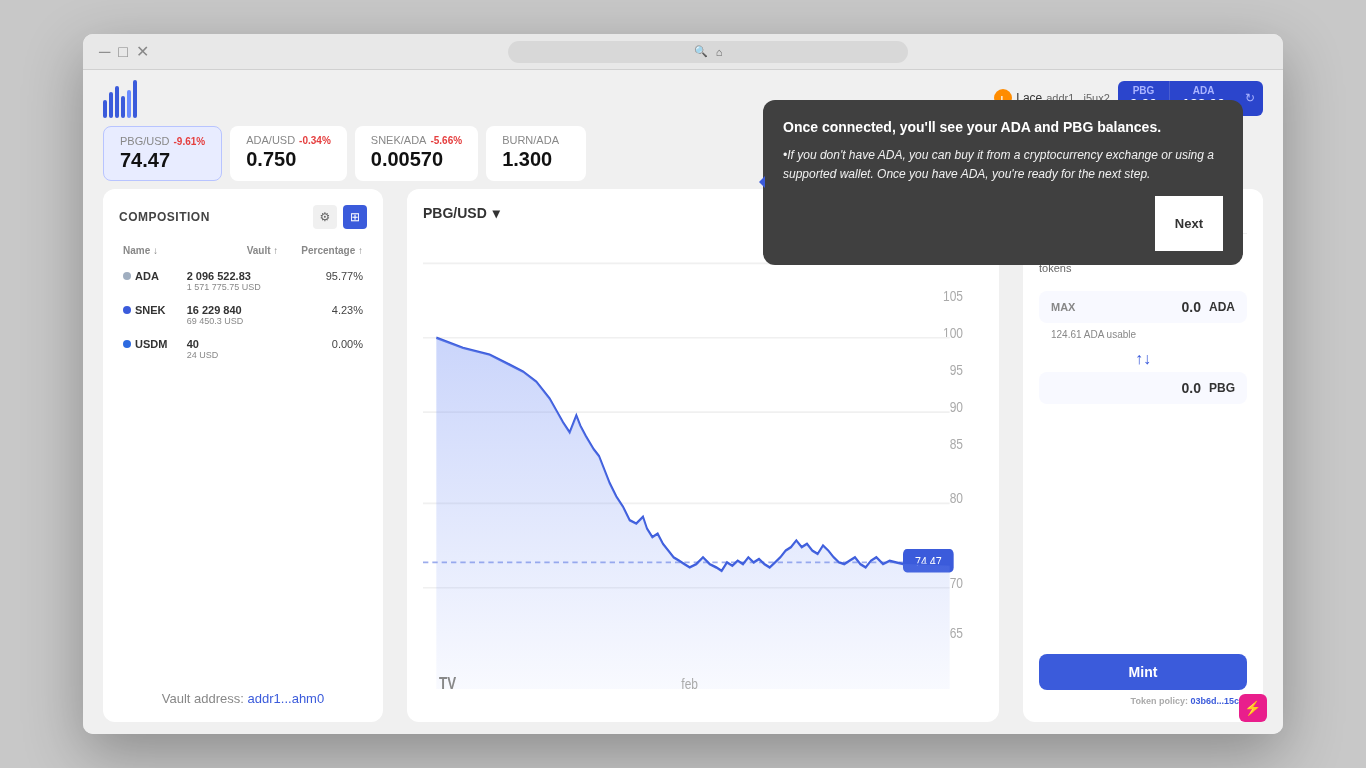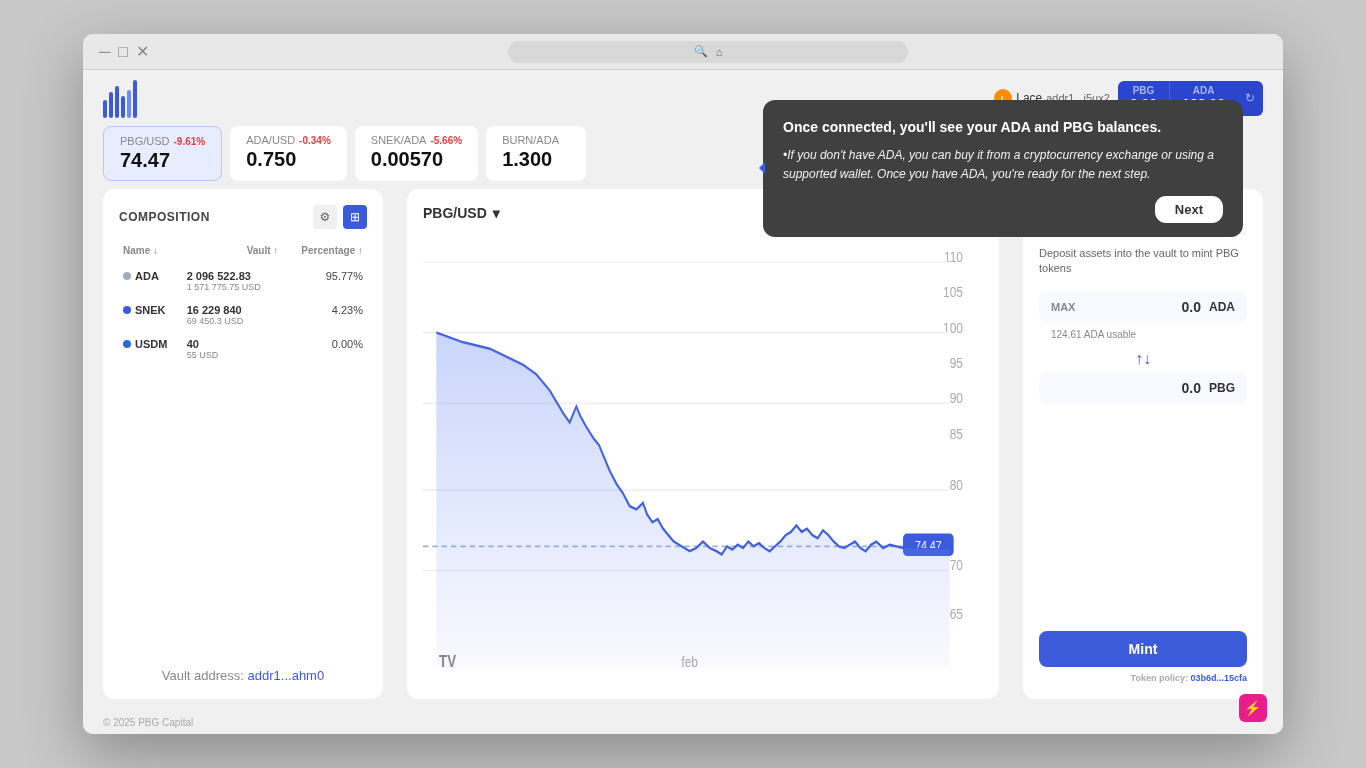--- a/index.html
+++ b/index.html
@@ -543,22 +543,22 @@
       line-height: 1.6;
       font-style: italic;
       opacity: 0.92;
       margin-bottom: 12px;
     }
 
     .tooltip-next-btn {
       background: white;
       color: #333;
       border: none;
-      border-radius: 11px;
-      padding: 6px 20px;
+      border-radius: 0;
+      padding: 20px 20px;
       font-size: 13px;
       font-weight: 600;
       cursor: pointer;
       float: right;
     }
 
     .footer-bar {
       padding: 6px 20px;
       font-size: 10px;
       color: #aaa;
@@ -715,21 +715,21 @@
             </tr>
             <tr>
               <td>
                 <div class="asset-name">
                   <span class="asset-dot" style="background:#2d6ae0"></span>
                   USDM
                 </div>
               </td>
               <td>
                 <div class="asset-amount">40</div>
-                <div class="asset-usd">55 USD</div>
+                <div class="asset-usd">24 USD</div>
               </td>
               <td>
                 <div class="asset-pct">0.00%</div>
               </td>
             </tr>
           </tbody>
         </table>
 
         <div class="vault-address">
           <span>Vault address:</span>
@@ -838,22 +838,19 @@
     <div class="tooltip-overlay">
       <div class="tooltip-bubble">
         <div class="tooltip-title">Once connected, you'll see your ADA and PBG balances.</div>
         <div class="tooltip-body">•If you don't have ADA, you can buy it from a cryptocurrency exchange or using a supported wallet. Once you have ADA, you're ready for the next step.</div>
         <div style="overflow:hidden;">
           <button class="tooltip-next-btn">Next</button>
         </div>
       </div>
     </div>
 
-    <div class="footer-bar">
-      <span>© 2025 PBG Capital</span>
-    </div>
 
     <div class="powered-icon" style="position:absolute; bottom:12px; right:16px;">
       <span>⚡</span>
     </div>
 
   </div>
 </div>
 
 </body></html>

